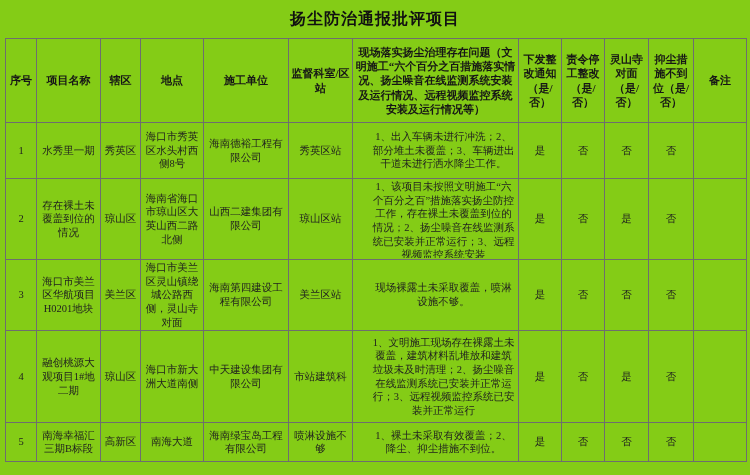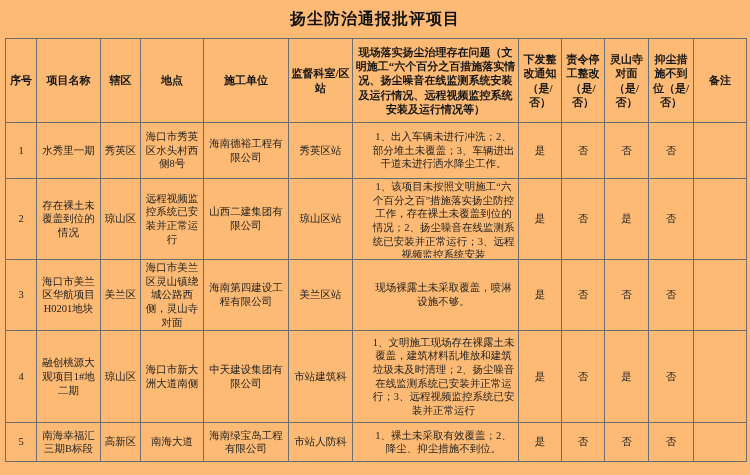--- a/index.html
+++ b/index.html
@@ -4,21 +4,21 @@
 <style>
   html, body {
     margin: 0;
     padding: 0;
     background: #ffffff;
     font-family: "Liberation Serif", "DejaVu Serif", serif;
   }
   .page {
     width: 750px;
     height: 475px;
-    background: #fdba74;
+    background: #84cc16;
     position: relative;
     overflow: hidden;
   }
   .page-title {
     text-align: center;
     font-weight: bold;
     font-size: 16px;
     color: #111111;
     padding-top: 9px;
     padding-bottom: 8px;
@@ -117,21 +117,21 @@
       <td>否</td>
       <td>否</td>
       <td>否</td>
       <td></td>
     </tr>
 
     <tr class="h-r2">
       <td>2</td>
       <td>存在裸土未覆盖到位的情况</td>
       <td>琼山区</td>
-      <td>远程视频监控系统已安装并正常运行</td>
+      <td>海南省海口市琼山区大英山西二路北侧</td>
       <td>山西二建集团有限公司</td>
       <td>琼山区站</td>
       <td class="problem-cell">
             <div class="clipbox clip-r2">1、该项目未按照文明施工“六个百分之百”措施落实扬尘防控工作，存在裸土未覆盖到位的情况；2、扬尘噪音在线监测系统已安装并正常运行；3、远程视频监控系统安装</div>
           </td>
       <td>是</td>
       <td>否</td>
       <td>是</td>
       <td>否</td>
       <td></td>
@@ -170,21 +170,21 @@
       <td>否</td>
       <td></td>
     </tr>
 
     <tr class="h-r5">
       <td>5</td>
       <td>南海幸福汇三期B标段</td>
       <td>高新区</td>
       <td>南海大道</td>
       <td>海南绿宝岛工程有限公司</td>
-      <td>市站人防科</td>
+      <td>喷淋设施不够</td>
       <td class="problem-cell">
             <div class="clipbox">1、裸土未采取有效覆盖；2、降尘、抑尘措施不到位。</div>
           </td>
       <td>是</td>
       <td>否</td>
       <td>否</td>
       <td>否</td>
       <td></td>
     </tr>
 

